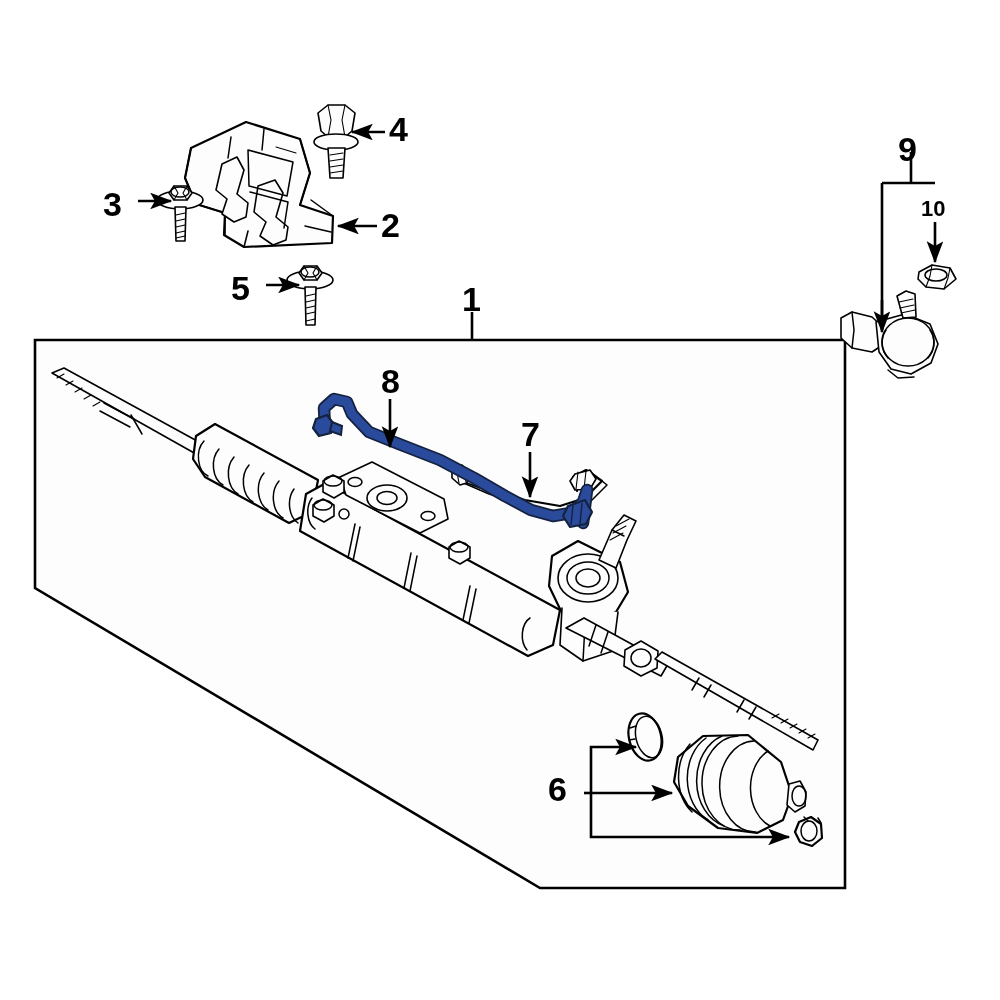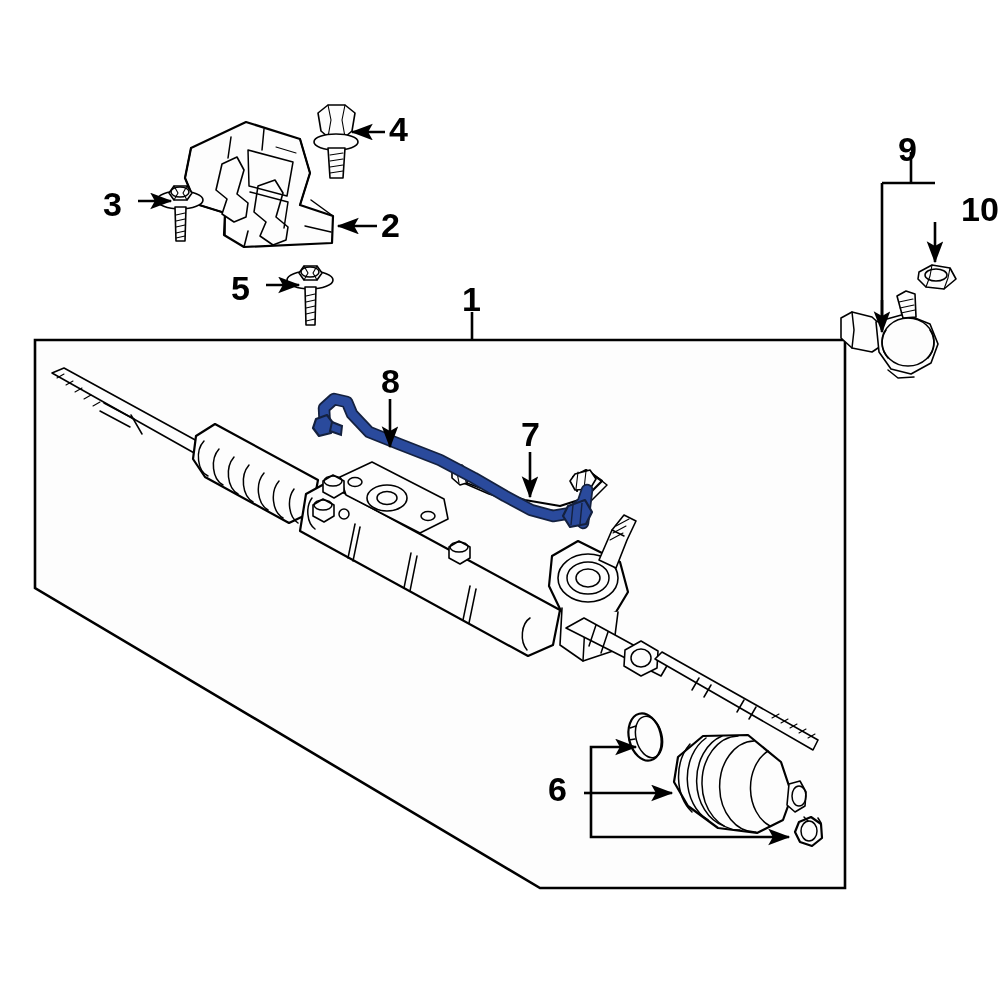--- a/index.html
+++ b/index.html
@@ -269,15 +269,15 @@
 
 <div class="lbl" style="left:462px;top:282px;font-size:34px;">1</div>
 <div class="lbl" style="left:381px;top:208px;font-size:34px;">2</div>
 <div class="lbl" style="left:103px;top:187px;font-size:34px;">3</div>
 <div class="lbl" style="left:389px;top:112px;font-size:34px;">4</div>
 <div class="lbl" style="left:231px;top:271px;font-size:34px;">5</div>
 <div class="lbl" style="left:548px;top:772px;font-size:34px;">6</div>
 <div class="lbl" style="left:521px;top:417px;font-size:34px;">7</div>
 <div class="lbl" style="left:381px;top:364px;font-size:34px;">8</div>
 <div class="lbl" style="left:898px;top:132px;font-size:34px;">9</div>
-<div class="lbl" style="left:921px;top:192px;font-size:34px;margin-left:40px;">10</div>
+<div class="lbl" style="left:921px;top:198px;font-size:22px;">10</div>
 
 </div>
 
 </body></html>

